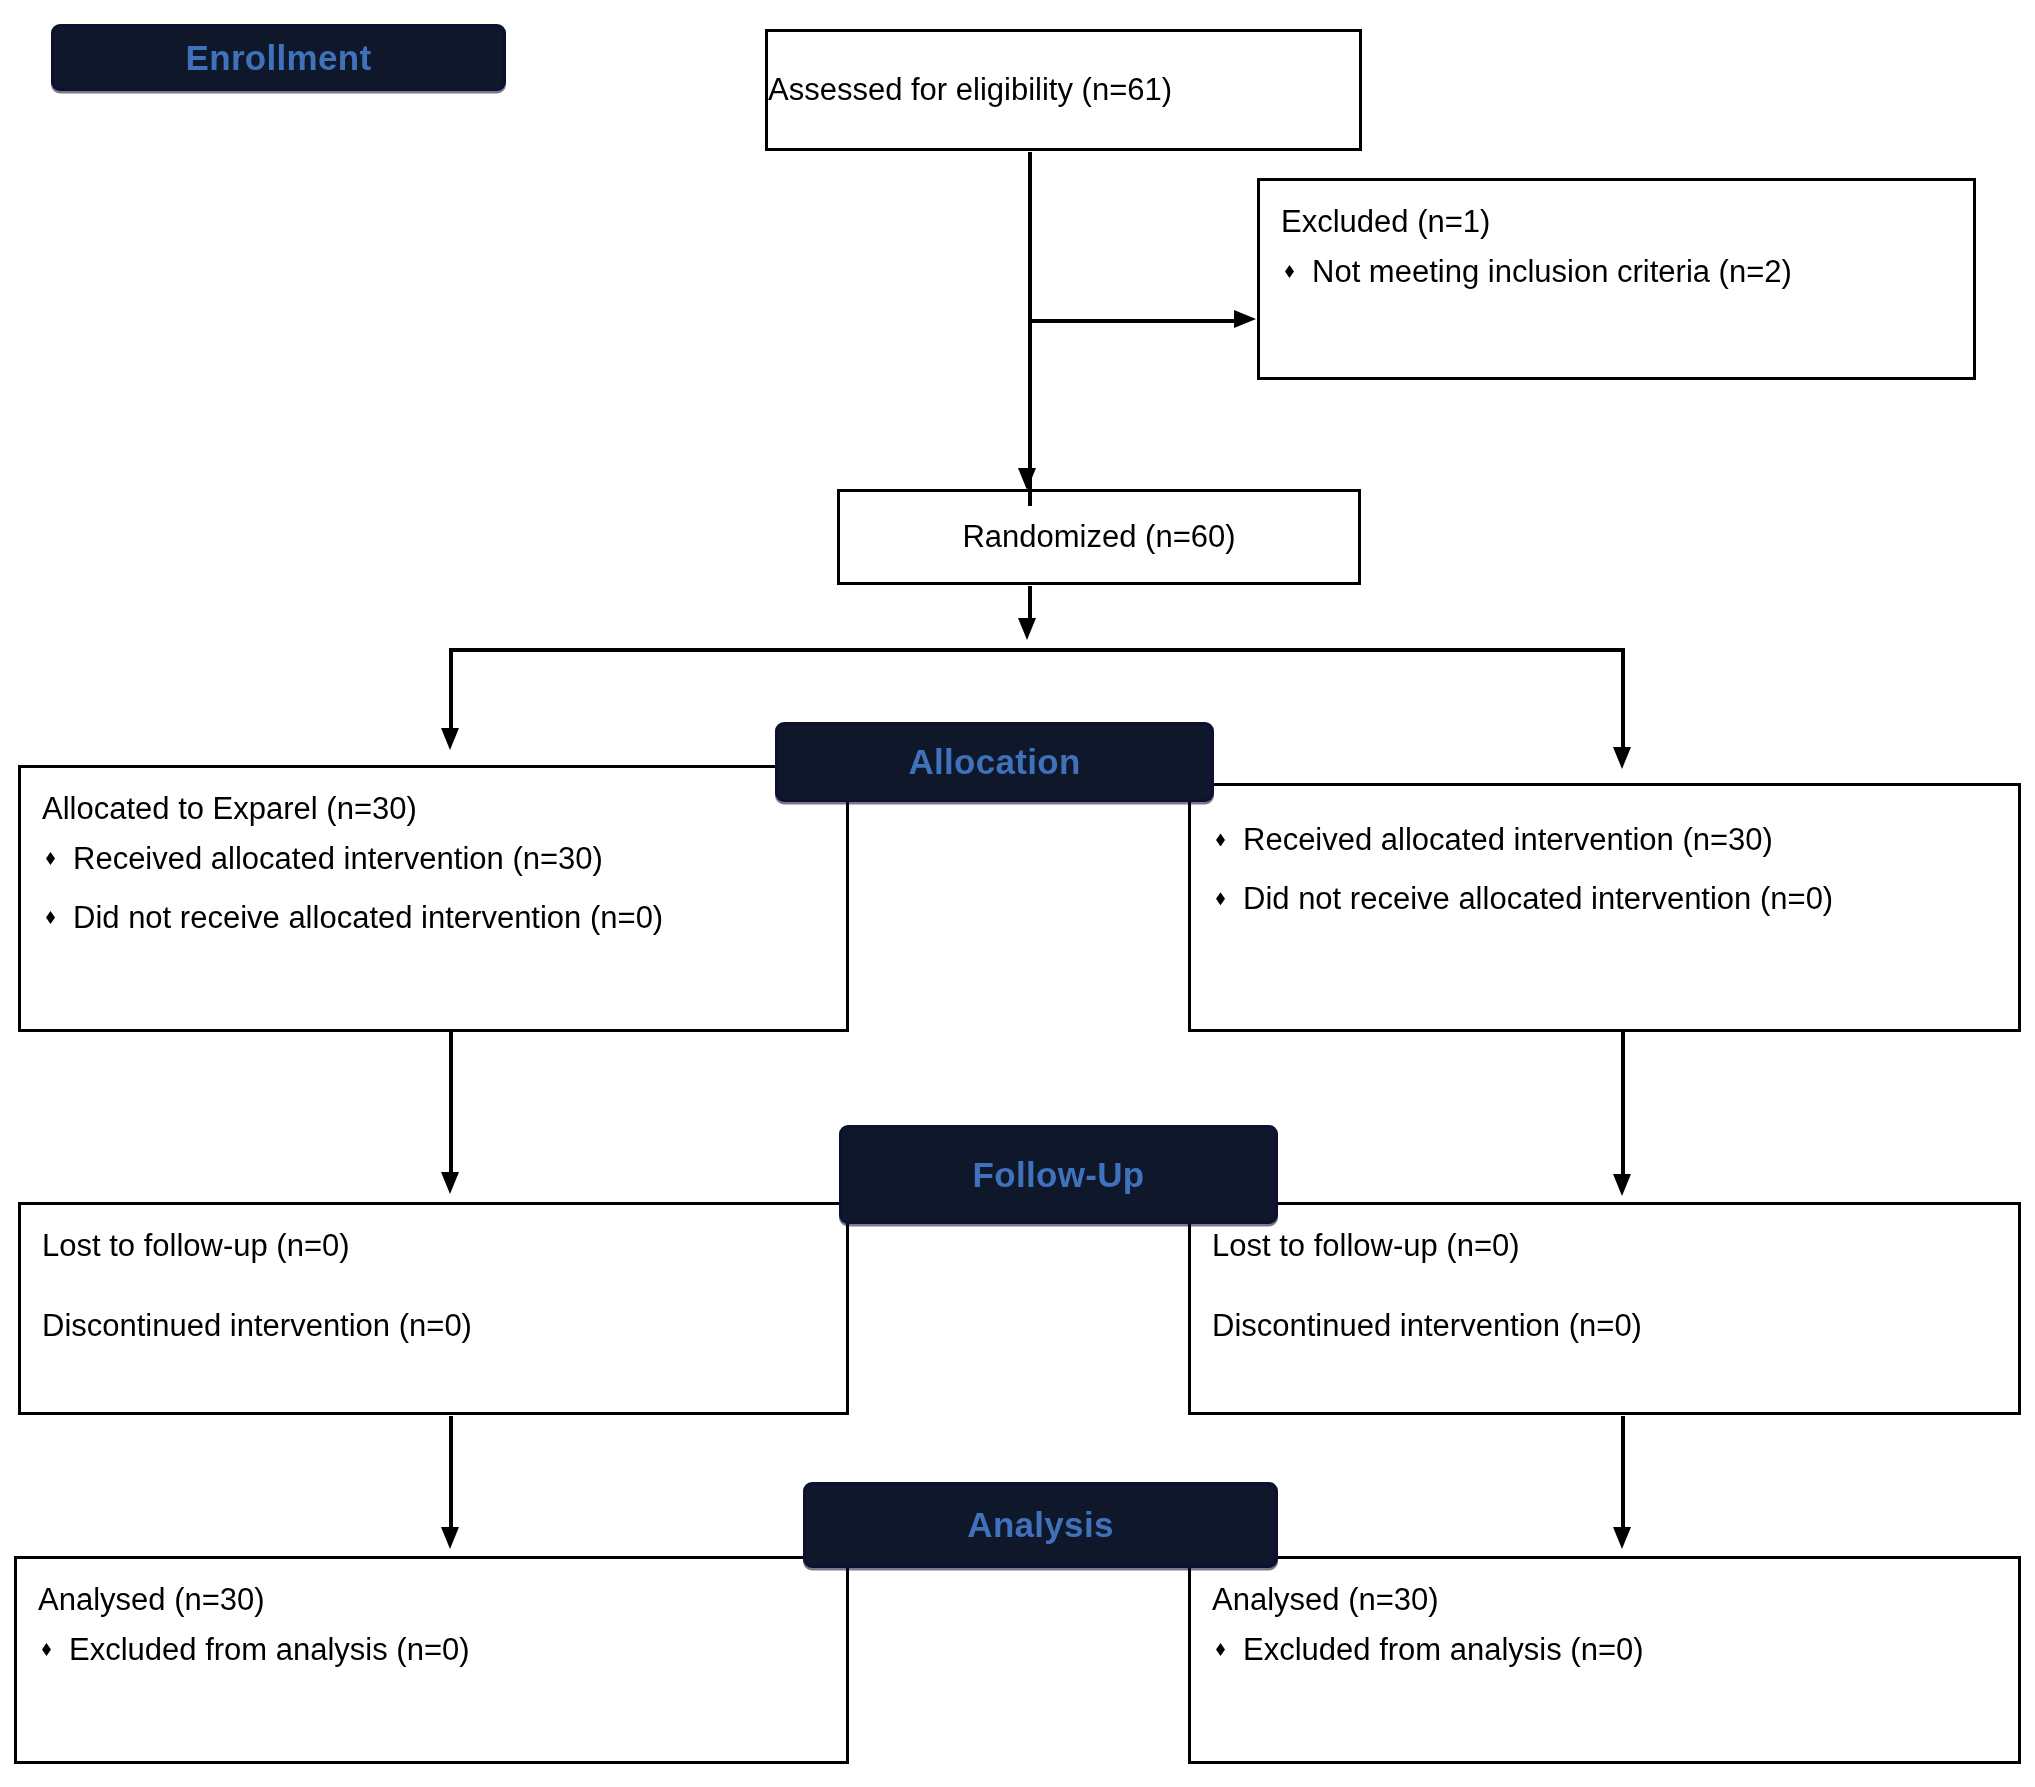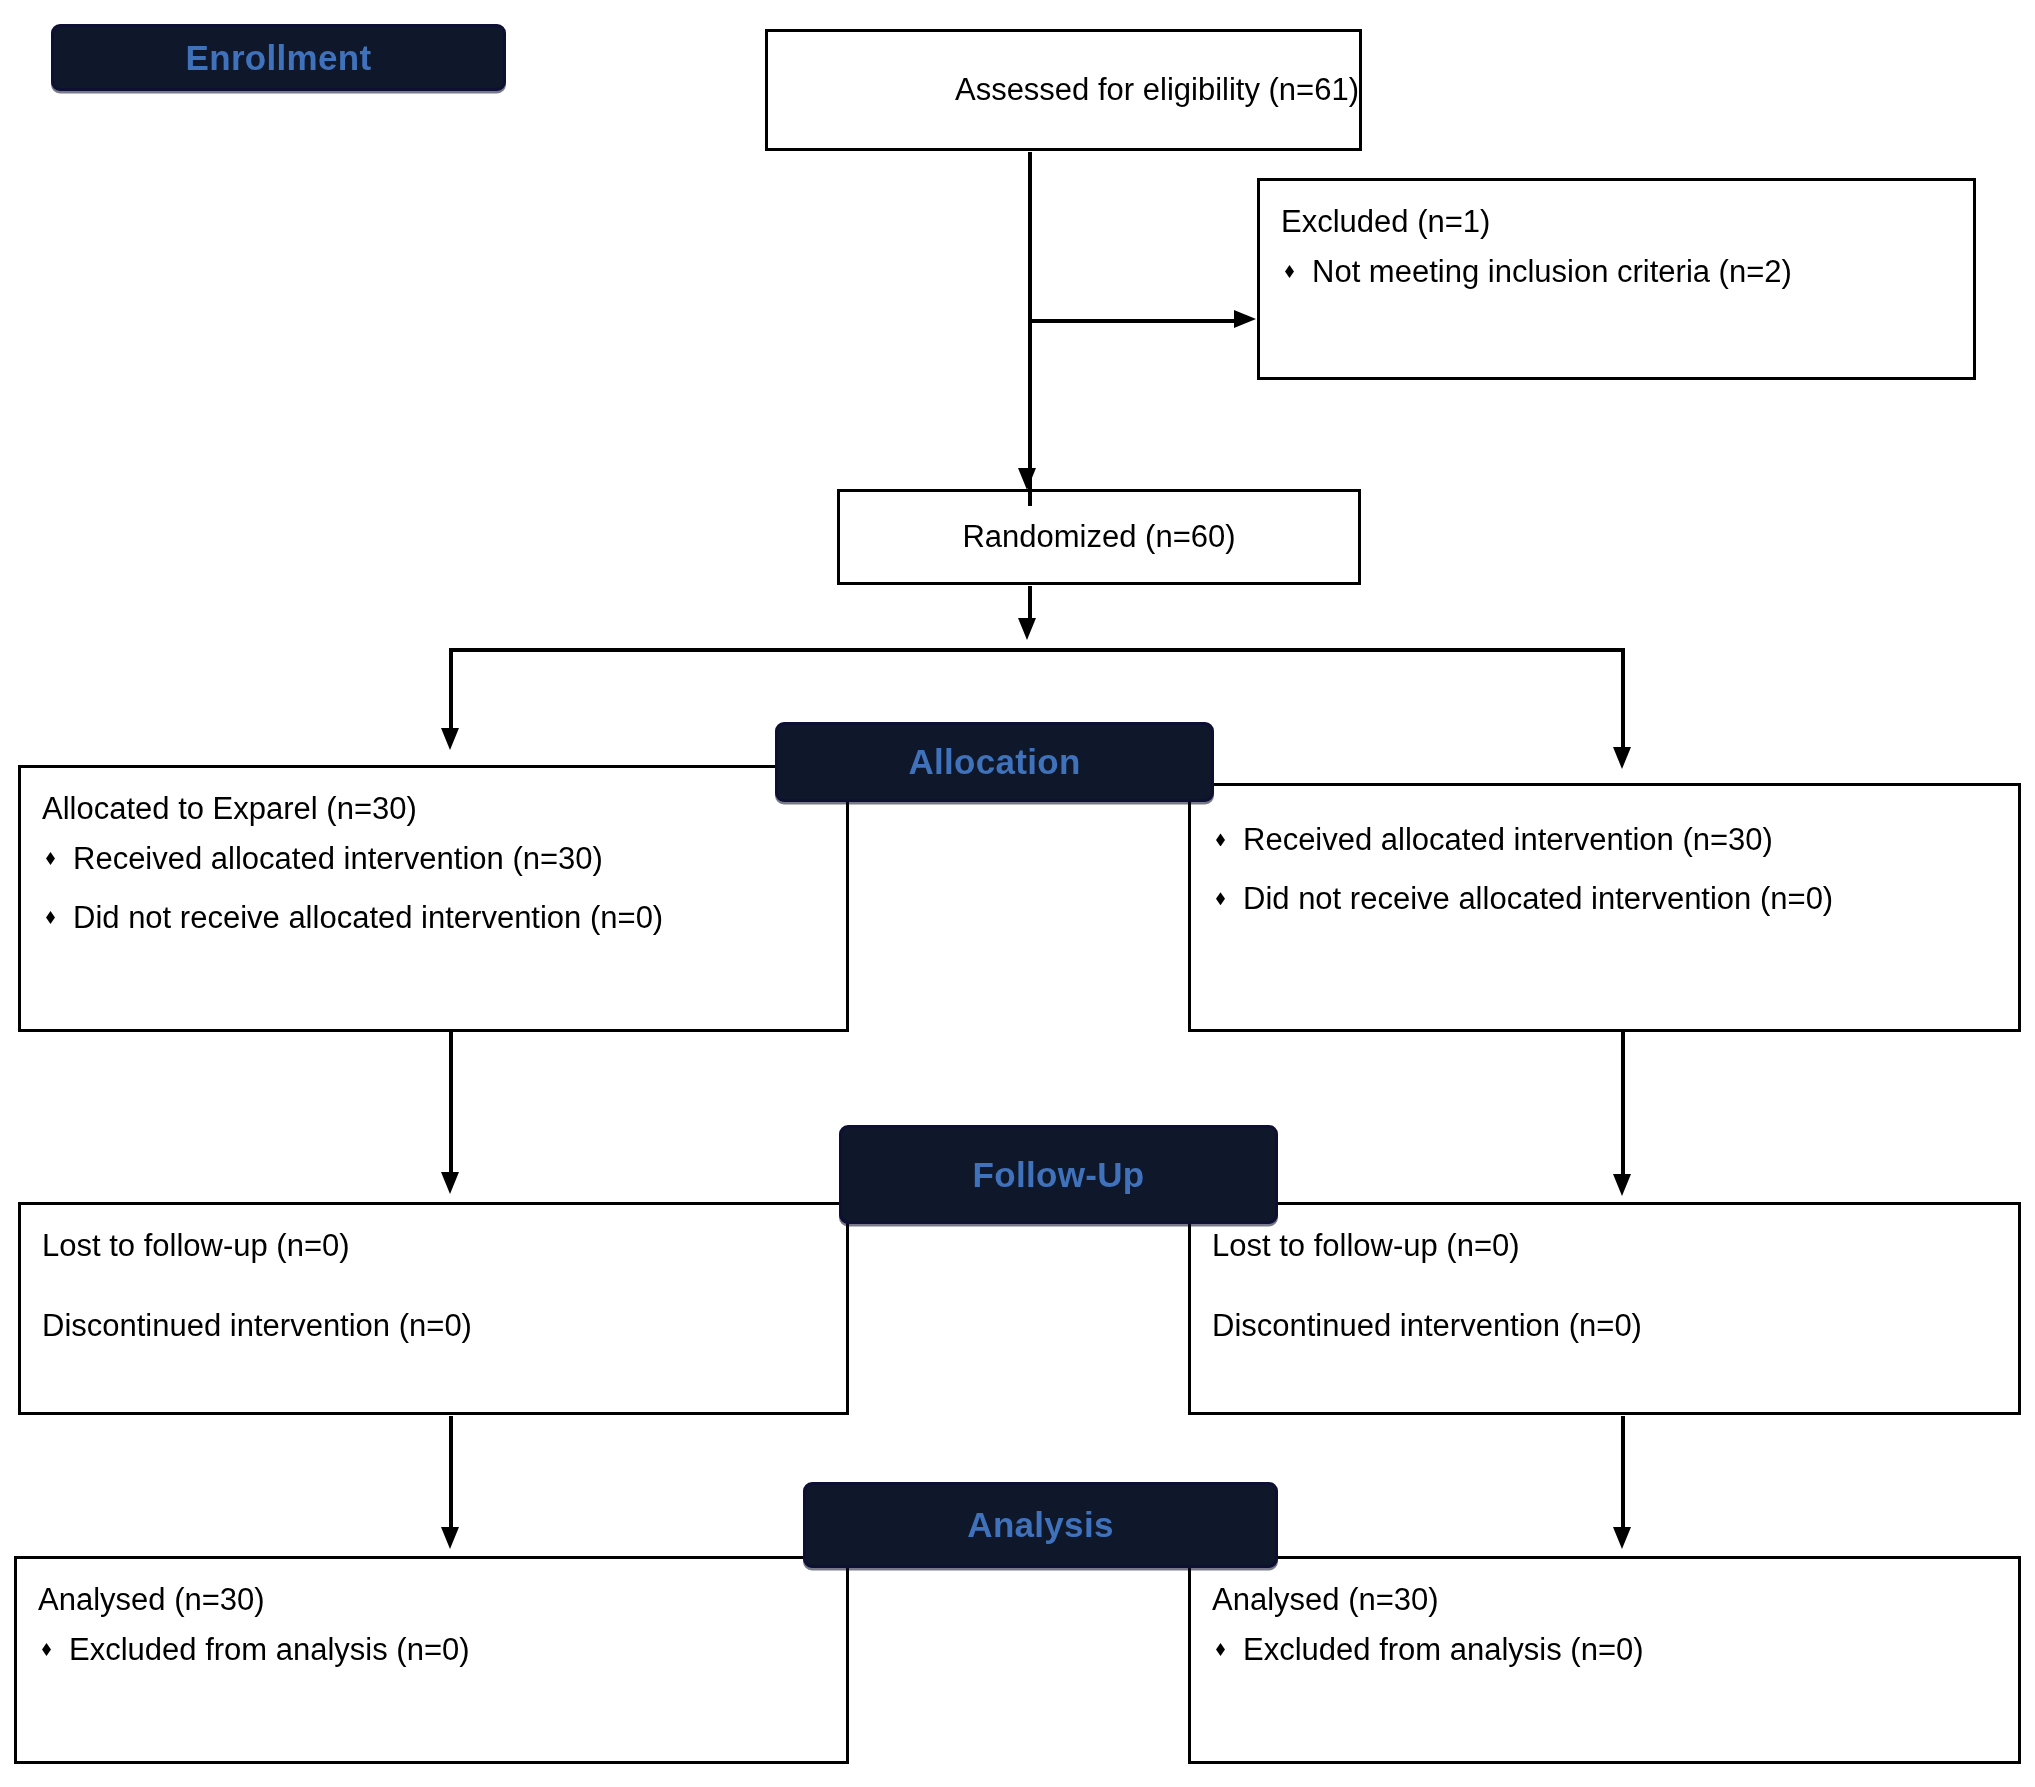--- a/index.html
+++ b/index.html
@@ -113,21 +113,21 @@
 </head>
 <body>
 
 <div id="stage">
 
   <div class="abs stage-label" style="left:51px;top:24px;width:455px;height:67px;">
     <span>Enrollment</span>
   </div>
 
   <div class="abs node" style="left:765px;top:29px;width:597px;height:122px;">
-    <div class="node-inner" style="padding:0;height:100%;display:flex;align-items:center;justify-content:flex-end;">
+    <div class="node-inner" style="padding:0;height:100%;display:flex;align-items:center;justify-content:flex-start;">
       <div class="node-title center">Assessed for eligibility (n=61)</div>
     </div>
   </div>
 
   <div class="abs vline" style="left:1028px;top:152px;height:354px;"></div>
 
   <div class="abs hline" style="left:1028px;top:319px;width:212px;"></div>
   <div class="abs arrow-right" style="left:1234px;top:310px;"></div>
 
   <div class="abs node" style="left:1257px;top:178px;width:719px;height:202px;">

